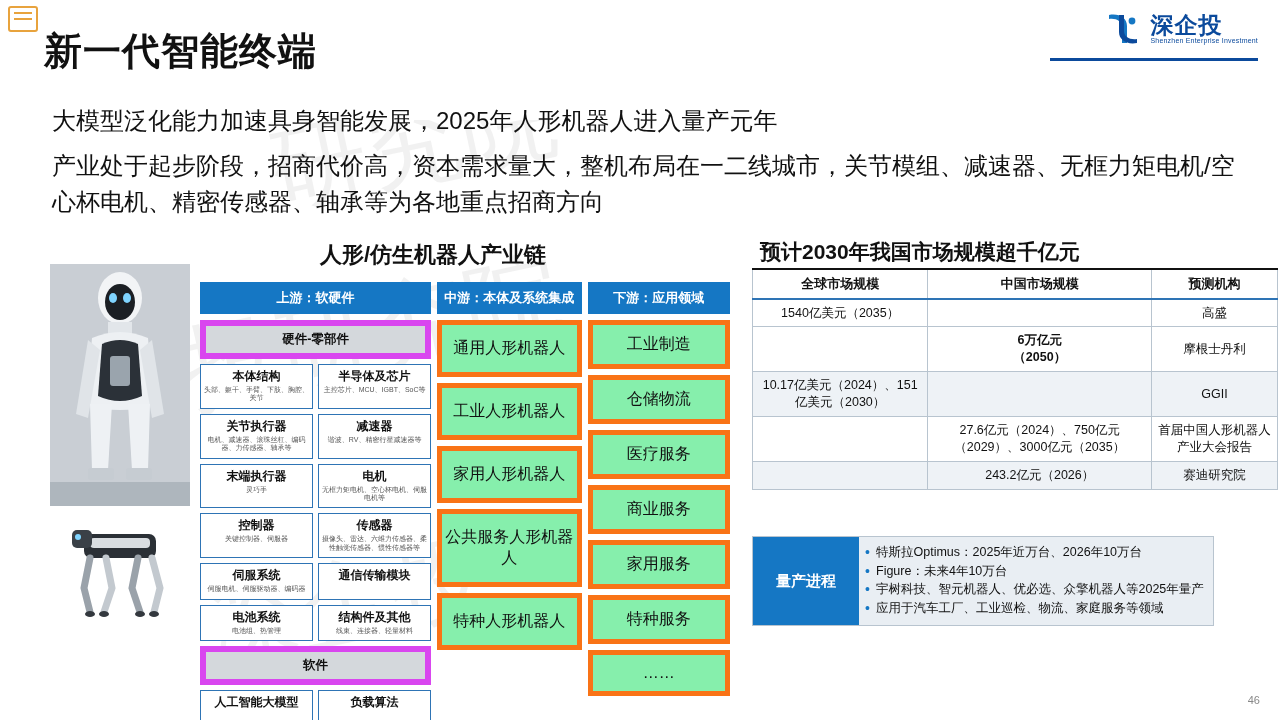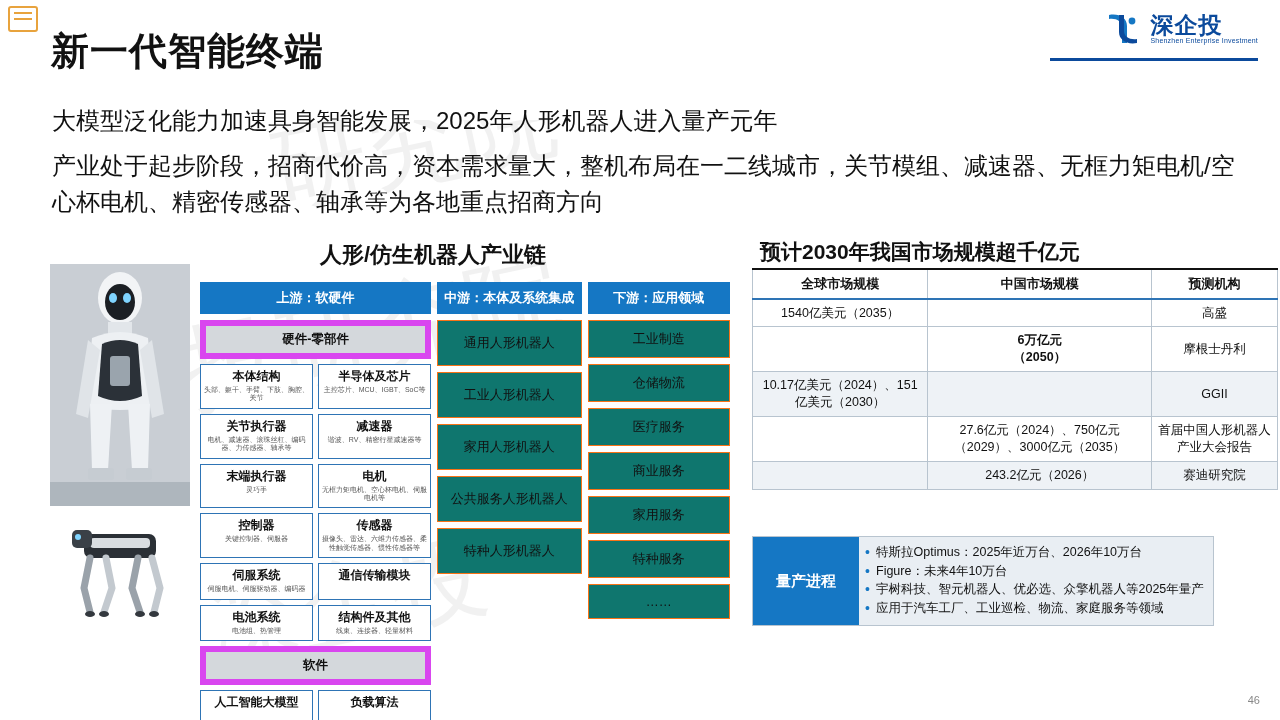--- a/index.html
+++ b/index.html
@@ -62,21 +62,21 @@
   .logo-en {
     font-size: 7px; color: #0b4a9c; letter-spacing: .2px;
   }
   .logo-rule {
     position: absolute; right: 22px; top: 58px;
     width: 208px; height: 3px; background: #0b4a9c; z-index: 5;
   }
 
   
   .page-title {
-    position: absolute; left: 51px; top: 26px;
+    position: absolute; left: 44px; top: 26px;
     font-size: 38px; font-weight: bold; color: #111;
     letter-spacing: 1px;
     z-index: 4;
   }
 
   
   .lead {
     position: absolute; left: 52px; top: 104px; width: 1180px;
     font-size: 24px; color: #111; line-height: 1.45;
     z-index: 4;
@@ -131,22 +131,22 @@
   .cellrow { display: flex; gap: 5px; margin-bottom: 5px; }
   .cell {
     border: 1px solid #2e74b5; background: #fff;
     text-align: center; padding: 4px 2px 5px;
     flex: 1; min-height: 34px;
   }
   .cell .t { font-size: 12px; font-weight: bold; color: #111; line-height: 1.25; }
   .cell .s { font-size: 7px; color: #555; line-height: 1.2; margin-top: 2px; }
 
   .gcell {
-    border: 1px solid #f97316; background: #0f766e;
-    text-align: center; font-size: 13px; color: #111;
+    border: 5px solid #f97316; background: #86efac;
+    text-align: center; font-size: 16px; color: #111;
     padding: 9px 2px; margin-bottom: 6px;
   }
   .gcell.tall { padding: 13px 2px; }
 
   
   .market {
     position: absolute; left: 752px; top: 268px; width: 526px;
     border-collapse: collapse; z-index: 3; background: #fff;
   }
   .market th, .market td {

